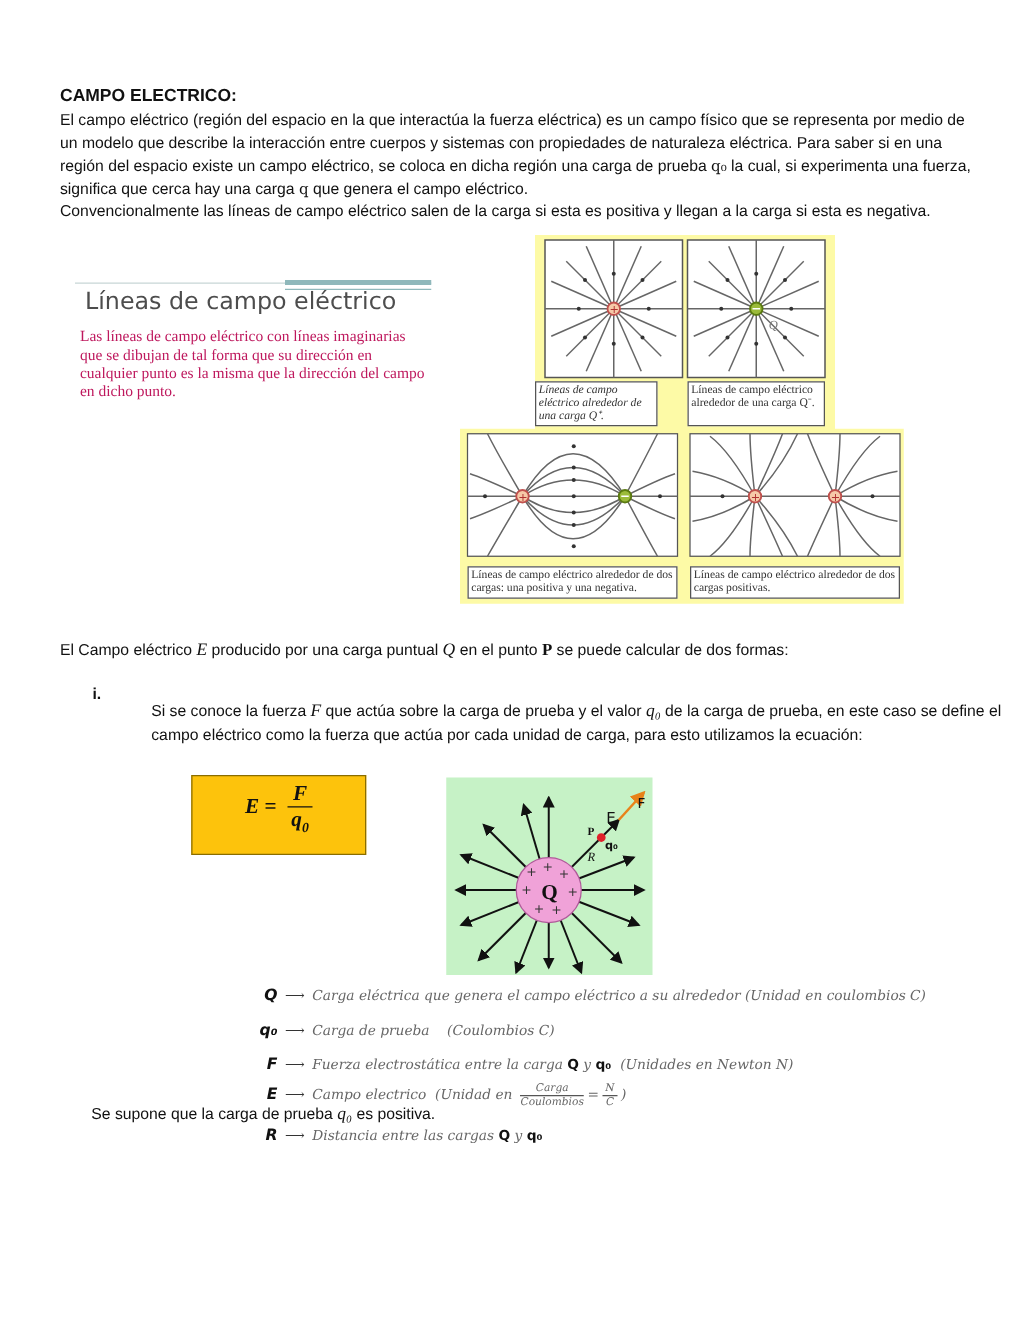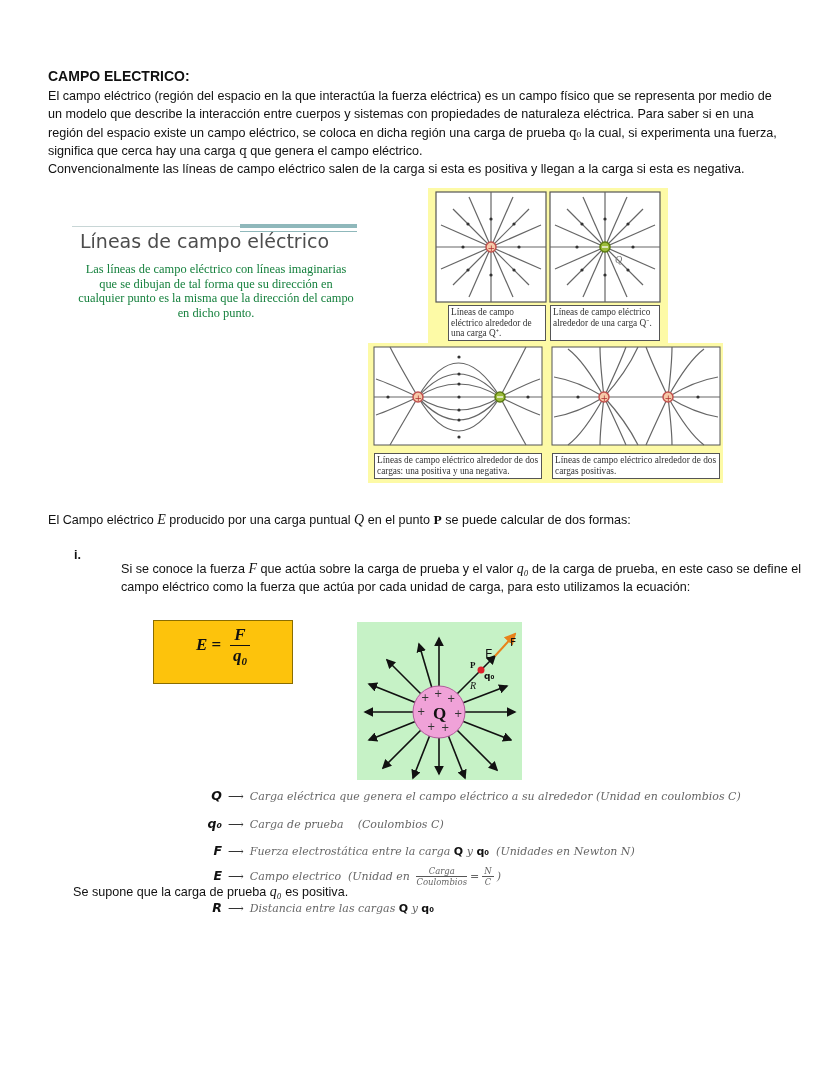--- a/index.html
+++ b/index.html
@@ -3,26 +3,26 @@
 <meta charset="utf-8">
 <style>
   html, body { margin:0; padding:0; background:#ffffff; }
   body { width:828px; height:1071px; position:relative; overflow:hidden; font-family:"Liberation Sans", sans-serif; color:#111; }
   .abs { position:absolute; }
   .heading { left:48px; top:68px; font-size:14px; font-weight:bold; }
   .para { left:48px; top:87px; width:740px; font-size:12.6px; line-height:18.3px; }
   .para p { margin:0; }
   .q0 { font-family:"DejaVu Serif", serif; font-size:12px; }
   
-  .slide { left:60px; top:224px; width:285px; height:110px;margin-left:12px; }
+  .slide { left:60px; top:224px; width:285px; height:110px; }
   .slide .rule1 { position:absolute; left:0; top:2px; width:285px; height:1px; background:#c8d6d6; }
   .slide .rule2 { position:absolute; left:168px; top:0px; width:117px; height:4px; background:#8fb8bb; }
   .slide .rule3 { position:absolute; left:168px; top:7px; width:117px; height:1px; background:#8fb8bb; }
   .slide-title { position:absolute; left:8px; top:6px; font-family:"DejaVu Sans", sans-serif; font-size:19px; color:#4d4d4d; }
-  .slide-text { position:absolute; left:4px; top:38px; width:280px; font-family:"Liberation Serif", serif; font-size:12.4px; line-height:14.6px; color:#15803d;text-align:center; }
+  .slide-text { position:absolute; left:4px; top:38px; width:280px; font-family:"Liberation Serif", serif; font-size:12.4px; line-height:14.6px; color:#be185d; }
   
   .yellow { background:#fdfaa6; }
   .panel-top { left:428px; top:188px; width:240px; height:156px; }
   .panel-bot { left:368px; top:343px; width:355px; height:140px; }
   .cap { position:absolute; background:#fff; border:1px solid #555; font-family:"Liberation Serif", serif; font-size:9.3px; line-height:10.5px; color:#333; padding:1px 2px; box-sizing:border-box; }
   .intro2 { left:48px; top:512px; font-size:12.6px; }
   .ital { font-family:"Liberation Serif", serif; font-style:italic; font-size:14px; }
   .boldserif { font-family:"Liberation Serif", serif; font-weight:bold; font-size:13.5px; }
   .item-num { left:74px; top:548px; font-size:12.6px; font-weight:bold; }
   .item-text { left:121px; top:548px; width:680px; font-size:12.6px; line-height:18px;margin-top:12px; }
@@ -98,21 +98,21 @@
         <circle cx="200" cy="82" r="1.6"></circle>
         <circle cx="200" cy="36" r="1.6"></circle>
         <circle cx="154" cy="82" r="1.6"></circle>
     </g>
     <circle cx="63" cy="59" r="5" fill="#f6c9a8" stroke="#c0504d" stroke-width="1.5"></circle>
     <text x="59.5" y="62.5" font-size="9" fill="#b03030" font-family="DejaVu Sans, sans-serif">+</text>
     <circle cx="177" cy="59" r="5" fill="#9bbb3a" stroke="#5a7a10" stroke-width="1.5"></circle>
     <line x1="174" y1="59" x2="180" y2="59" stroke="#fff" stroke-width="1.3"></line>
     <text x="187" y="75" font-size="10" font-style="italic" fill="#777" font-family="Liberation Serif, serif">Q</text>
   </svg>
-  <div class="cap" style="left:20px;top:117px;width:98px;height:36px;">Líneas de campo eléctrico alrededor de una carga Q⁺.</div>
+  <div class="cap" style="left:0;top:117px;width:98px;height:36px;font-style:italic;">Líneas de campo eléctrico alrededor de una carga Q⁺.</div>
   <div class="cap" style="left:122px;top:117px;width:110px;height:36px;">Líneas de campo eléctrico alrededor de una carga Q⁻.</div>
 </div>
 
 <div class="abs yellow panel-bot">
   <svg width="355" height="106" style="position:absolute;left:0;top:0">
     <rect x="6" y="4" width="168" height="98" fill="#fff" stroke="#555"></rect>
     <rect x="184" y="4" width="168" height="98" fill="#fff" stroke="#555"></rect>
     <g stroke="#666" stroke-width="1.2" fill="none">
 
       <line x1="6" y1="54" x2="174" y2="54"></line>

